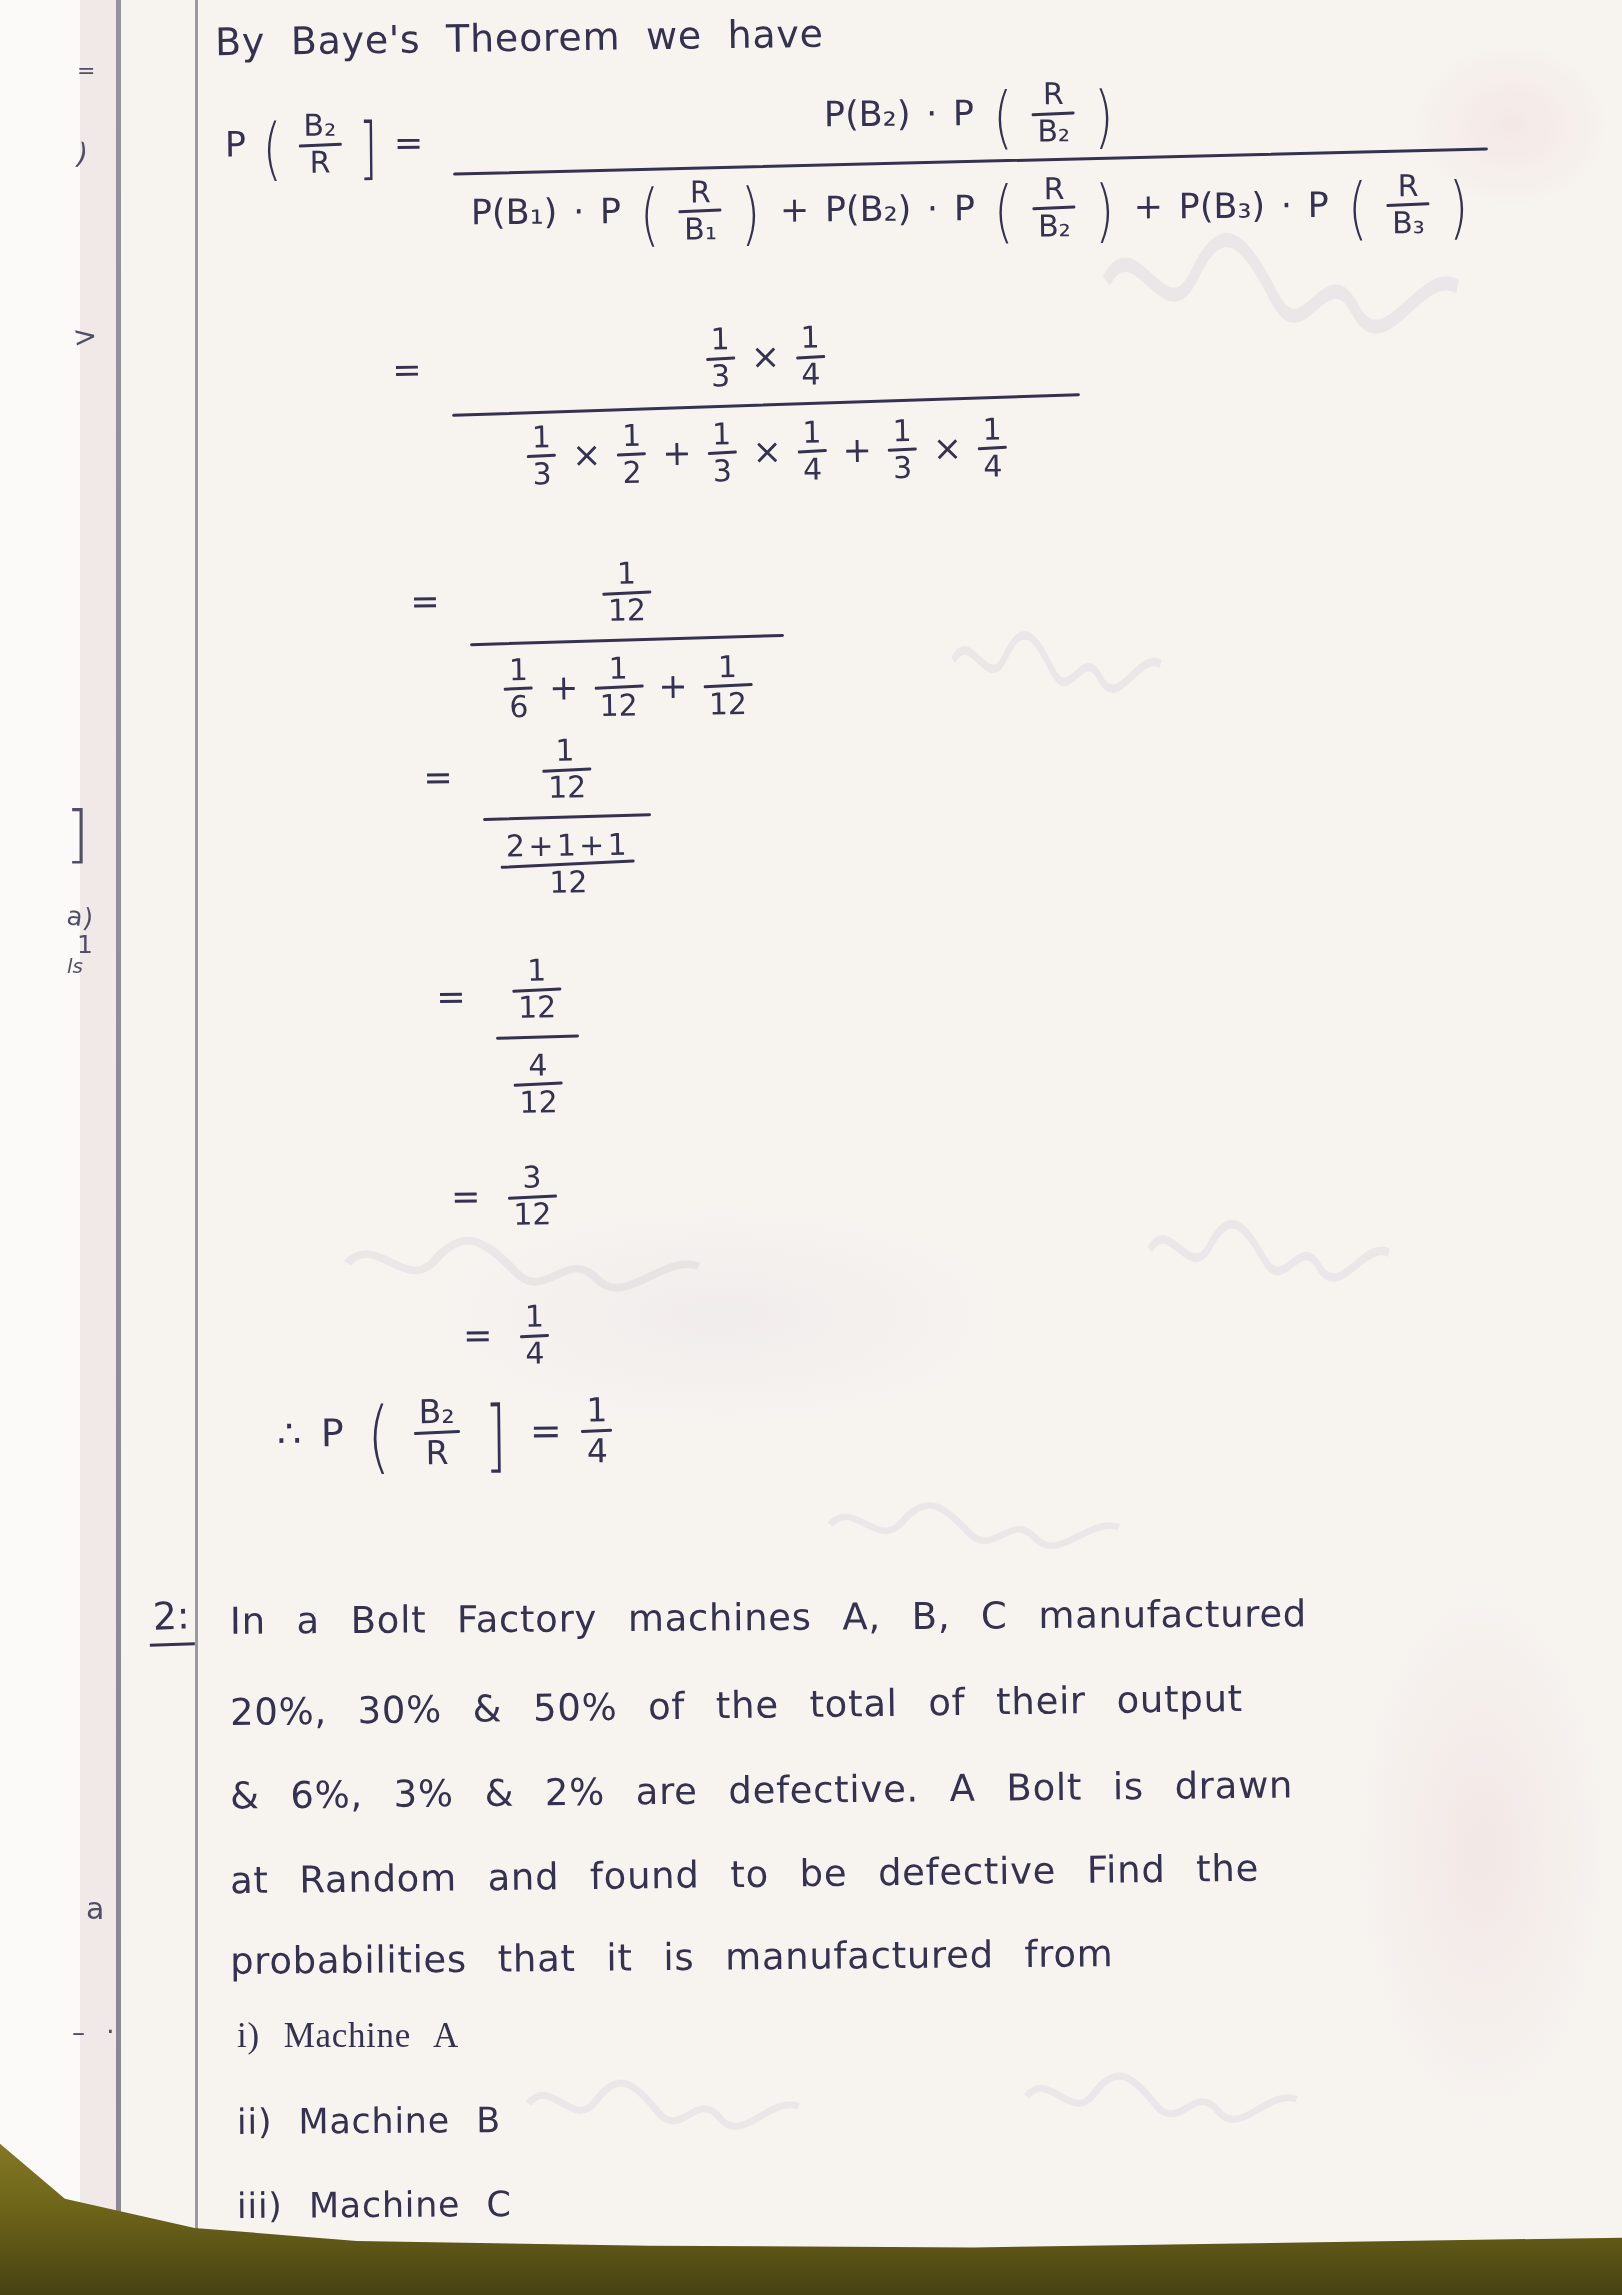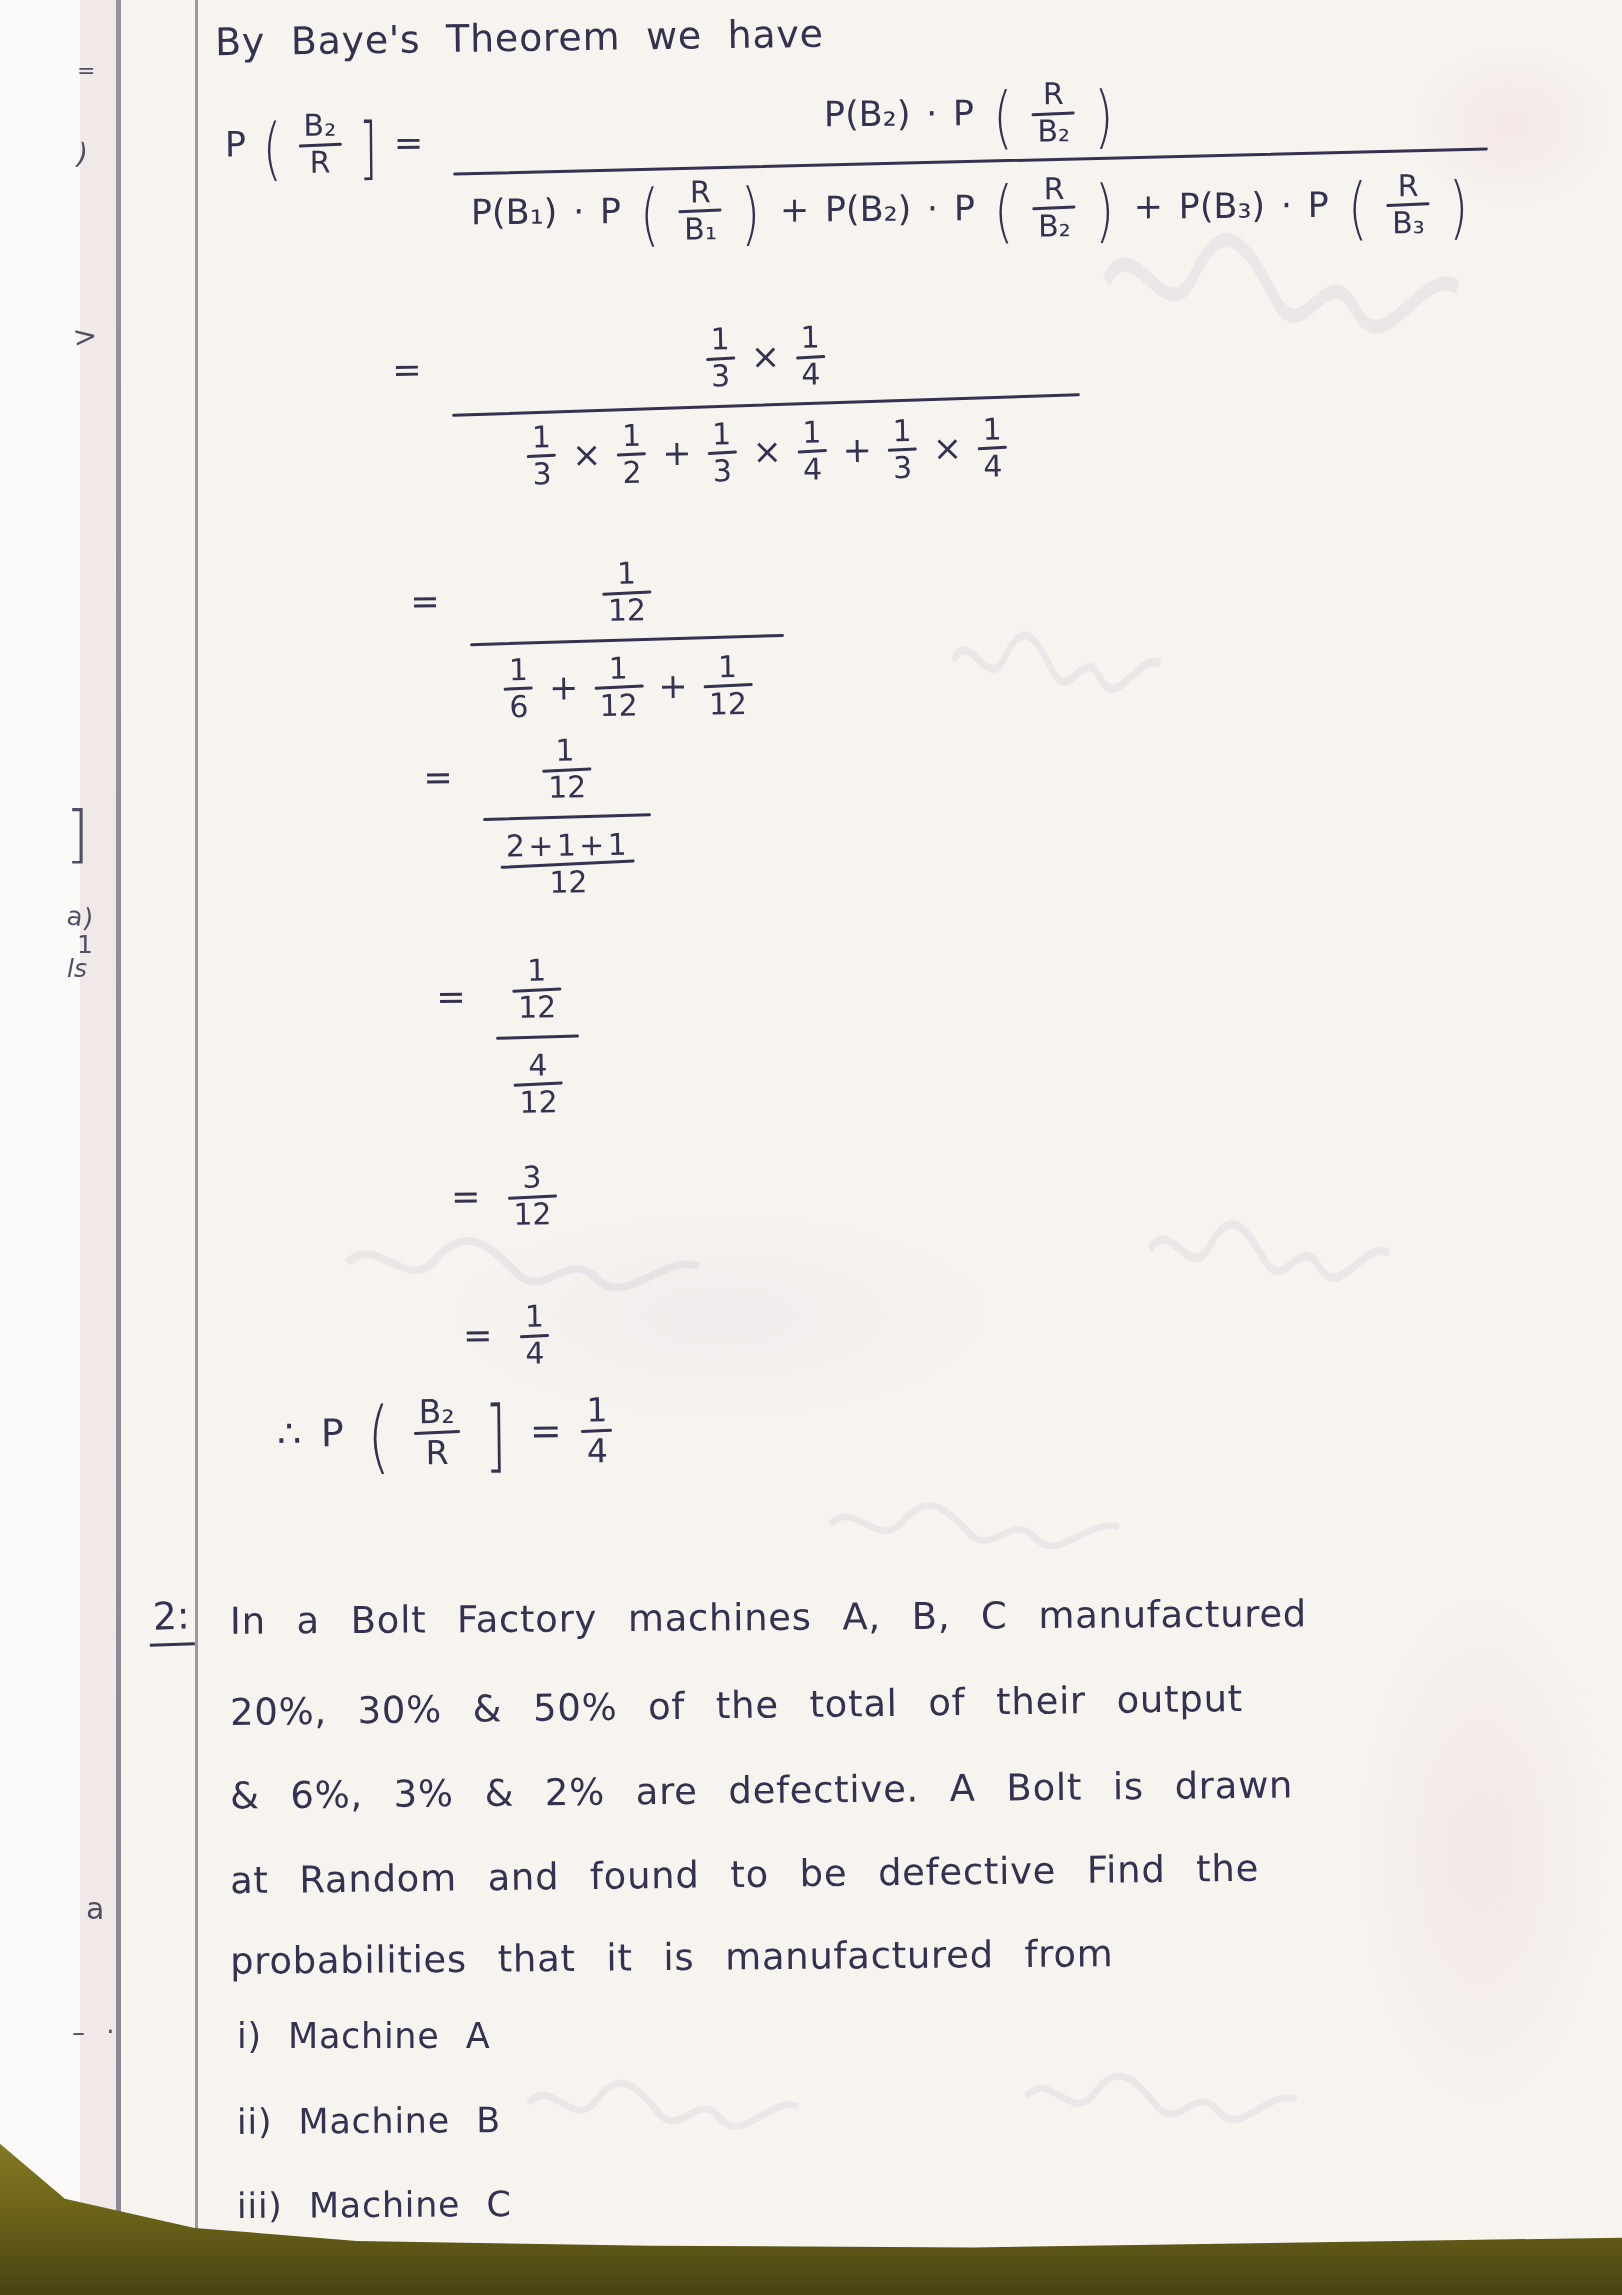--- a/index.html
+++ b/index.html
@@ -63,32 +63,32 @@
   .eq-7 .paren{font-size:79px;}
   
   .qnum{left:149px;top:1594px;font-size:38px;padding:0 3.9px 5.2px;border-bottom:3.9px solid var(--ink);transform:rotate(-2deg);}
   .qline{position:absolute;left:230px;font-size:37px;letter-spacing:0.7px;word-spacing:18.3px;white-space:nowrap;}
   .q-0{top:1596px;transform:rotate(-0.4deg);}
   .q-1{top:1684px;transform:rotate(-0.8deg);}
   .q-2{top:1769px;transform:rotate(-0.6deg);}
   .q-3{top:1853px;transform:rotate(-0.7deg);}
   .q-4{top:1936px;transform:rotate(-0.5deg);}
   .qitem{position:absolute;left:237px;font-size:35px;letter-spacing:0.7px;word-spacing:14.4px;white-space:nowrap;}
-  .qi-0{top:2016px;}
+  .qi-0{top:2016px;font-family:Liberation Serif, serif;}
   .qi-1{top:2101px;transform:rotate(-0.4deg);}
   .qi-2{top:2185px;transform:rotate(-0.4deg);}
   
   .mm{position:absolute;color:var(--ink);opacity:.85;font-size:26px;line-height:1;}
   .mm-0{left:77px;top:60px;font-size:22px;}
   .mm-1{left:76px;top:140px;font-size:29px;transform:rotate(14deg);}
   .mm-2{left:73px;top:322px;font-size:29px;transform:rotate(-6deg);}
   .mm-3{left:65px;top:802px;font-size:63px;font-weight:200;}
   .mm-4{left:67px;top:904px;font-size:26px;transform:rotate(8deg);}
   .mm-5{left:77px;top:932px;font-size:25px;}
-  .mm-6{left:67px;top:956px;font-size:25px;font-style:italic;}
+  .mm-6{left:67px;top:956px;font-size:20px;font-style:italic;}
   .mm-7{left:86px;top:1894px;font-size:30px;}
   .mm-8{left:72px;top:2019px;font-size:26px;letter-spacing:6.5px;}
 </style>
 </head>
 <body>
 
 <div class="page">
 
   <div class="abs paper-left"></div>
   <div class="abs edge-strip"></div>

